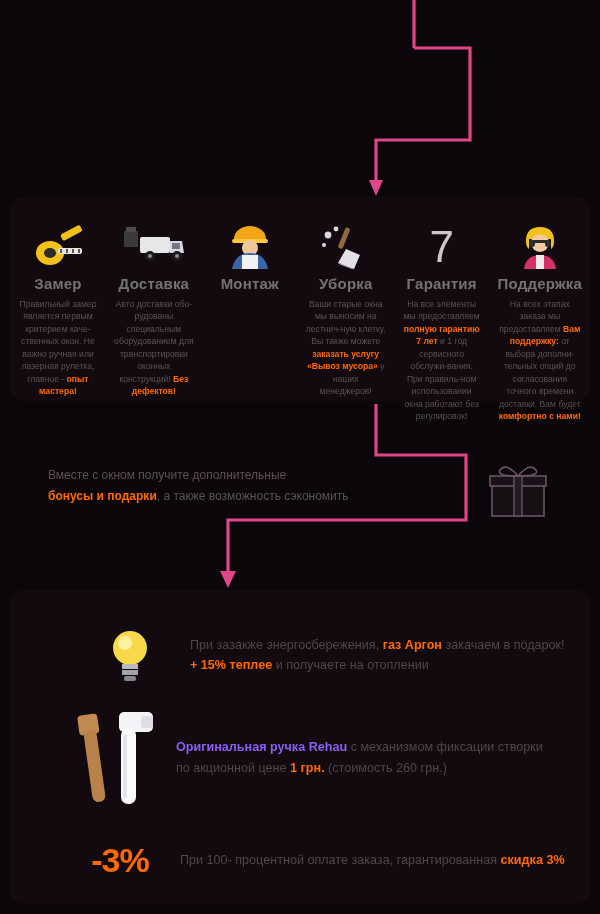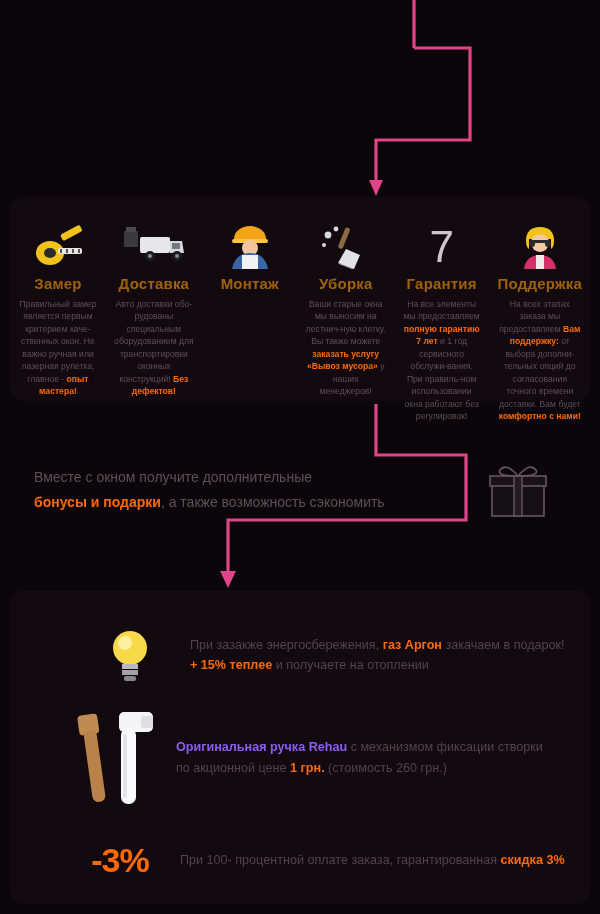--- a/index.html
+++ b/index.html
@@ -72,21 +72,21 @@
   .svc-icon {
     height: 58px;
     display: flex;
     align-items: flex-end;
     justify-content: center;
     margin-bottom: 6px;
   }
   .svc-title {
     font-size: 15px;
     font-weight: bold;
-    color: #a16207;
+    color: #737373;
     margin-bottom: 6px;
     letter-spacing: .2px;
   }
   .svc-text {
     font-size: 8.6px;
     line-height: 1.45;
     color: #5d5157;
   }
   .svc-text .em {
     color: #ff6a00;
@@ -95,24 +95,24 @@
   .big-seven {
     font-size: 44px;
     line-height: 44px;
     color: #cfc6cb;
     font-weight: normal;
   }
 
   
   .bonus-intro {
     position: absolute;
-    left: 34px;
+    left: 48px;
     top: 465px;
     width: 420px;
-    font-size: 14px;
+    font-size: 12px;
     line-height: 1.75;
     color: #5d5157;
   }
   .bonus-intro .hl {
     color: #ff6a00;
     font-weight: bold;
   }
 
   .gift-icon {
     position: absolute;

